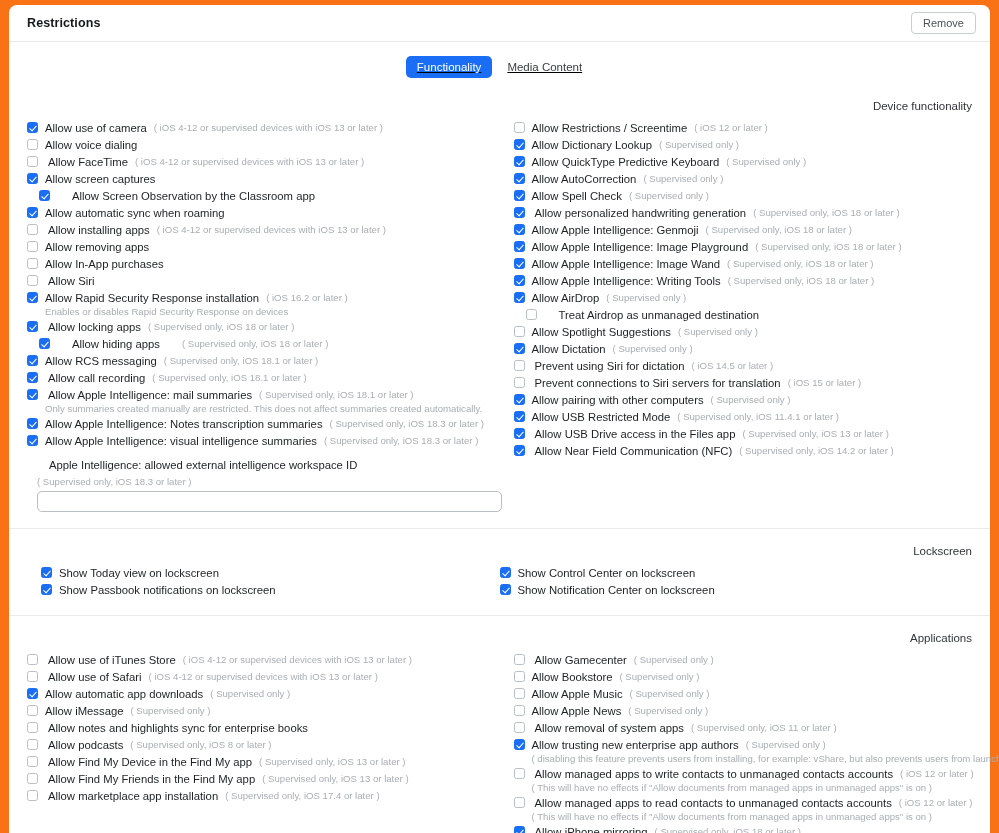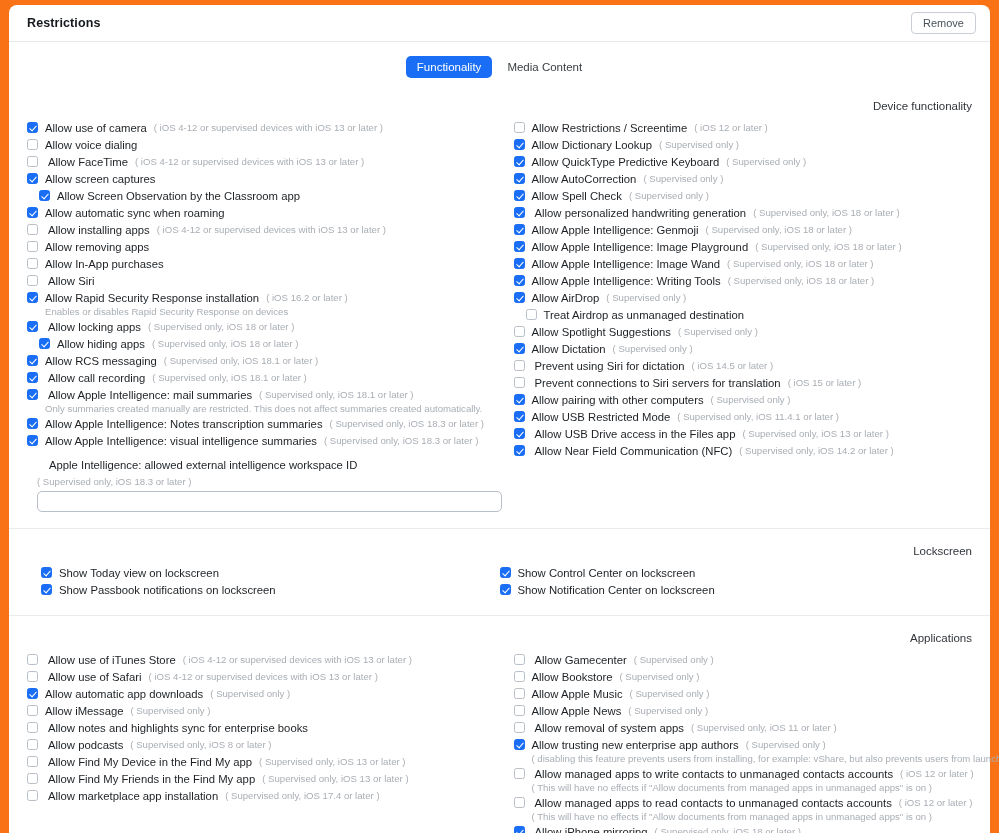--- a/index.html
+++ b/index.html
@@ -56,20 +56,21 @@
   }
 
   
   .tabbar {
     display: flex;
     justify-content: center;
     align-items: center;
     gap: 4px;
     padding-top: 14px;
     padding-bottom: 6px;
+    text-decoration: underline;
   }
   .tab {
     font-size: 11.5px;
     padding: 5px 11px;
     border-radius: 5px;
     color: #3c4043;
     cursor: pointer;
     white-space: nowrap;
   }
   .tab.active {
@@ -102,21 +103,21 @@
 
   
   .row {
     display: flex;
     align-items: flex-start;
     min-height: 16px;
     padding: 0;
     margin: 0 0 1px 0;
     line-height: 16px;
   }
-  .row.ind1 { padding-left: 12px; }
+  .row.ind1 { padding-left: 12px; gap: 15px; }
   .cb {
     width: 11px;
     height: 11px;
     min-width: 11px;
     box-sizing: border-box;
     border: 1px solid #b9bfc6;
     border-radius: 2.5px;
     background: #fff;
     margin-top: 2px;
     margin-right: 7px;

